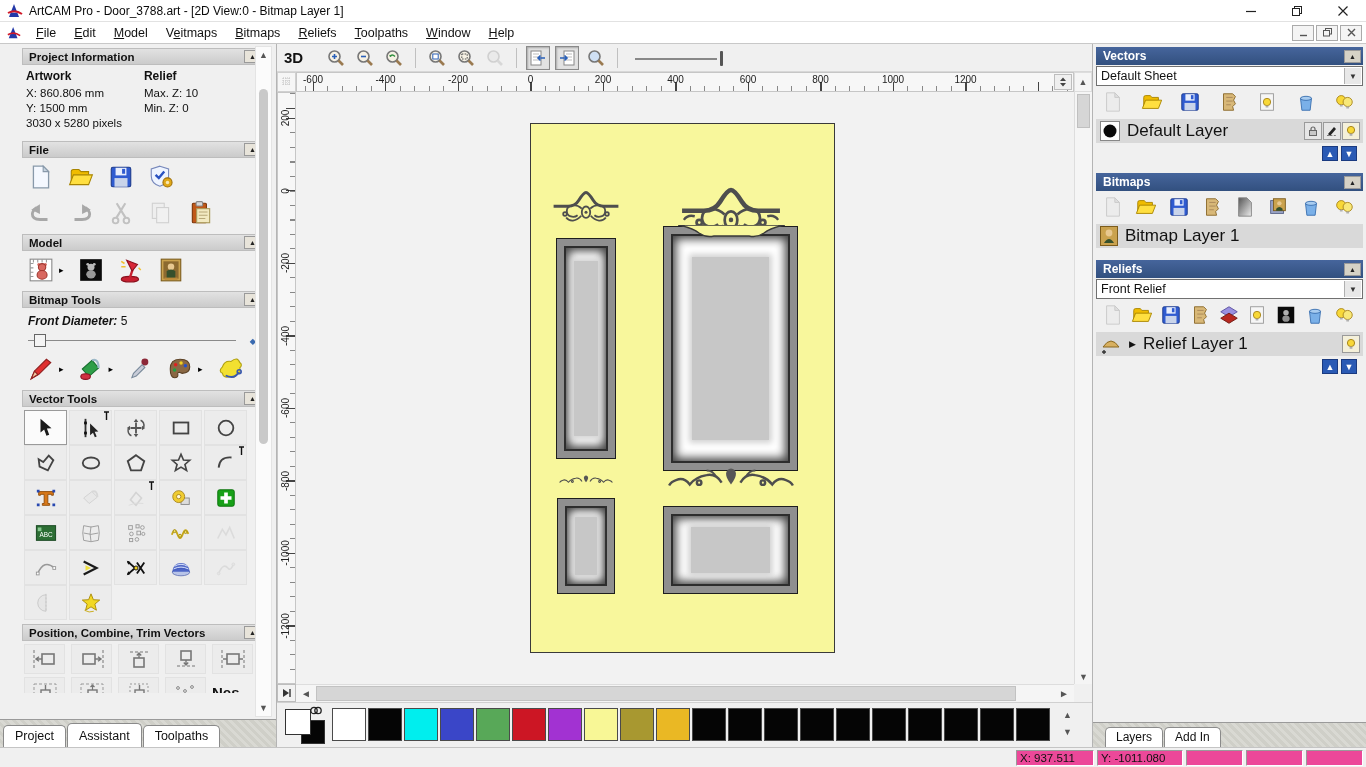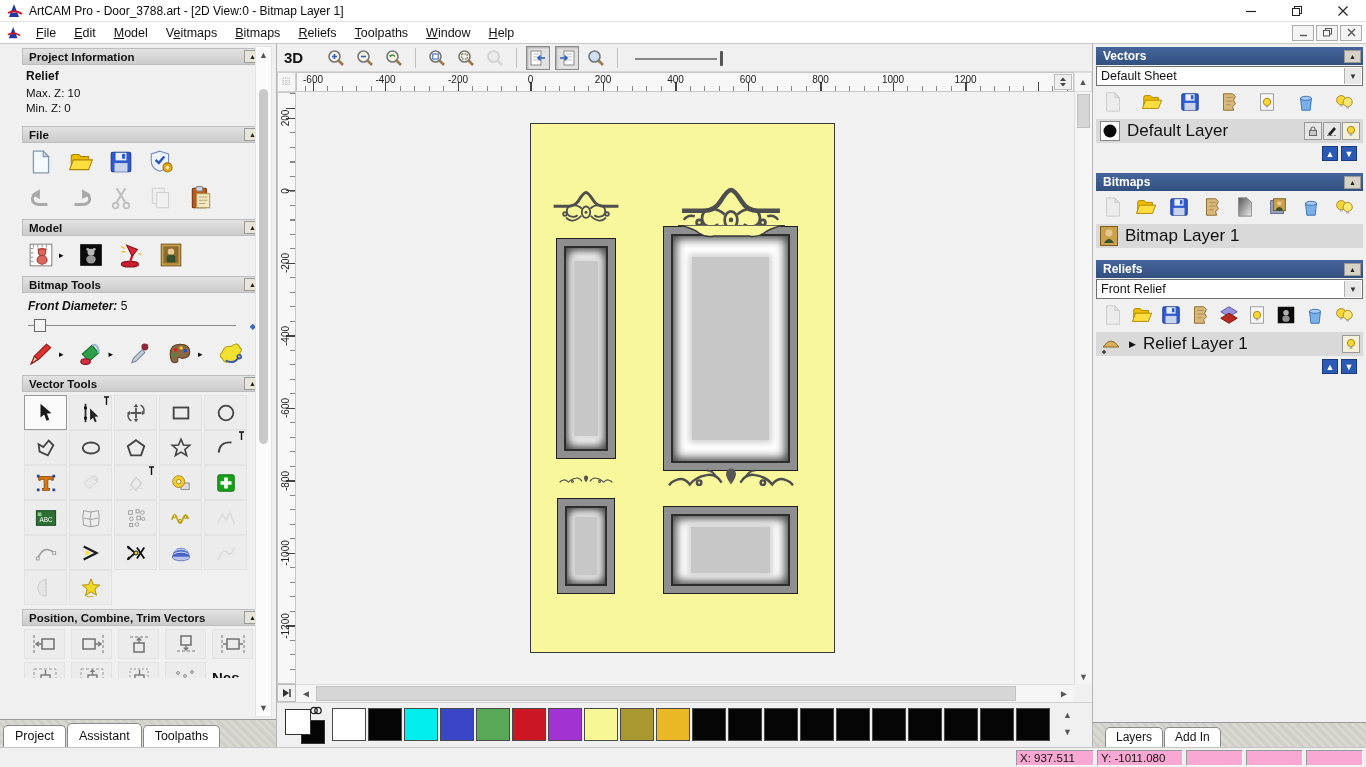--- a/index.html
+++ b/index.html
@@ -143,21 +143,21 @@
   .lyr-btn.lit { background:#f4f0da; }
   .updown { display:flex; justify-content:flex-end; gap:3px; padding:3px 6px 0 0; }
   .ud-btn { width:16px; height:15px; background:#2a5ab4; border:1px solid #1a3a80; color:#fff; font-size:9px; display:flex; align-items:center; justify-content:center; }
   .expander { font-size:9px; color:#111; }
   .rtabs { position:absolute; left:0; right:0; bottom:0; height:25px; background:repeating-linear-gradient(45deg,#d9d9d3 0 3px,#cfcfc8 3px 6px); border-top:1px solid #9a9a9a; display:flex; align-items:flex-end; padding-left:12px; }
   .rtabs .tab { font-size:12px; padding:2px 10px 3px 10px; }
 
   
   .statusbar { height:20px; background:#f0f0f0; border-top:1px solid #c4c4c4; display:flex; align-items:center; }
   .sb-fill { flex:1; }
-  .sb-cell { height:16px; border:1px solid; border-color:#9a9a9a #fff #fff #9a9a9a; background:#f9a8d4; font-size:11.5px; padding:0 3px; margin-right:3px; display:flex; align-items:center; }
+  .sb-cell { height:16px; border:1px solid; border-color:#9a9a9a #fff #fff #9a9a9a; background:#ec4899; font-size:11.5px; padding:0 3px; margin-right:3px; display:flex; align-items:center; }
   .sb-cell:nth-of-type(1){ width:78px; } .sb-cell:nth-of-type(2){ width:86px; }
   .sb-cell:nth-of-type(3),.sb-cell:nth-of-type(4),.sb-cell:nth-of-type(5){ width:57px; }
 </style>
 </head>
 <body>
 
 <div class="app">
 
   <div class="titlebar">
     <svg class="logo" width="16" height="16" viewBox="0 0 16 16">
@@ -234,20 +234,26 @@
   <div class="main">
 
     <div class="leftcol">
       <div class="lp-content">
 
         <div class="sec-head">
           <b>Project Information</b>
           <span class="collapse-btn">▲</span>
         </div>
         <div class="pi-body">
+          <div class="pi-col">
+            <div class="h">Artwork</div>
+            <div>X: 860.806 mm</div>
+            <div>Y: 1500 mm</div>
+            <div>3030 x 5280 pixels</div>
+          </div>
           <div class="pi-col">
             <div class="h">Relief</div>
             <div>Max. Z: 10</div>
             <div>Min. Z: 0</div>
           </div>
         </div>
 
         <div class="sec-head">
           <b>File</b>
           <span class="collapse-btn">▲</span>

